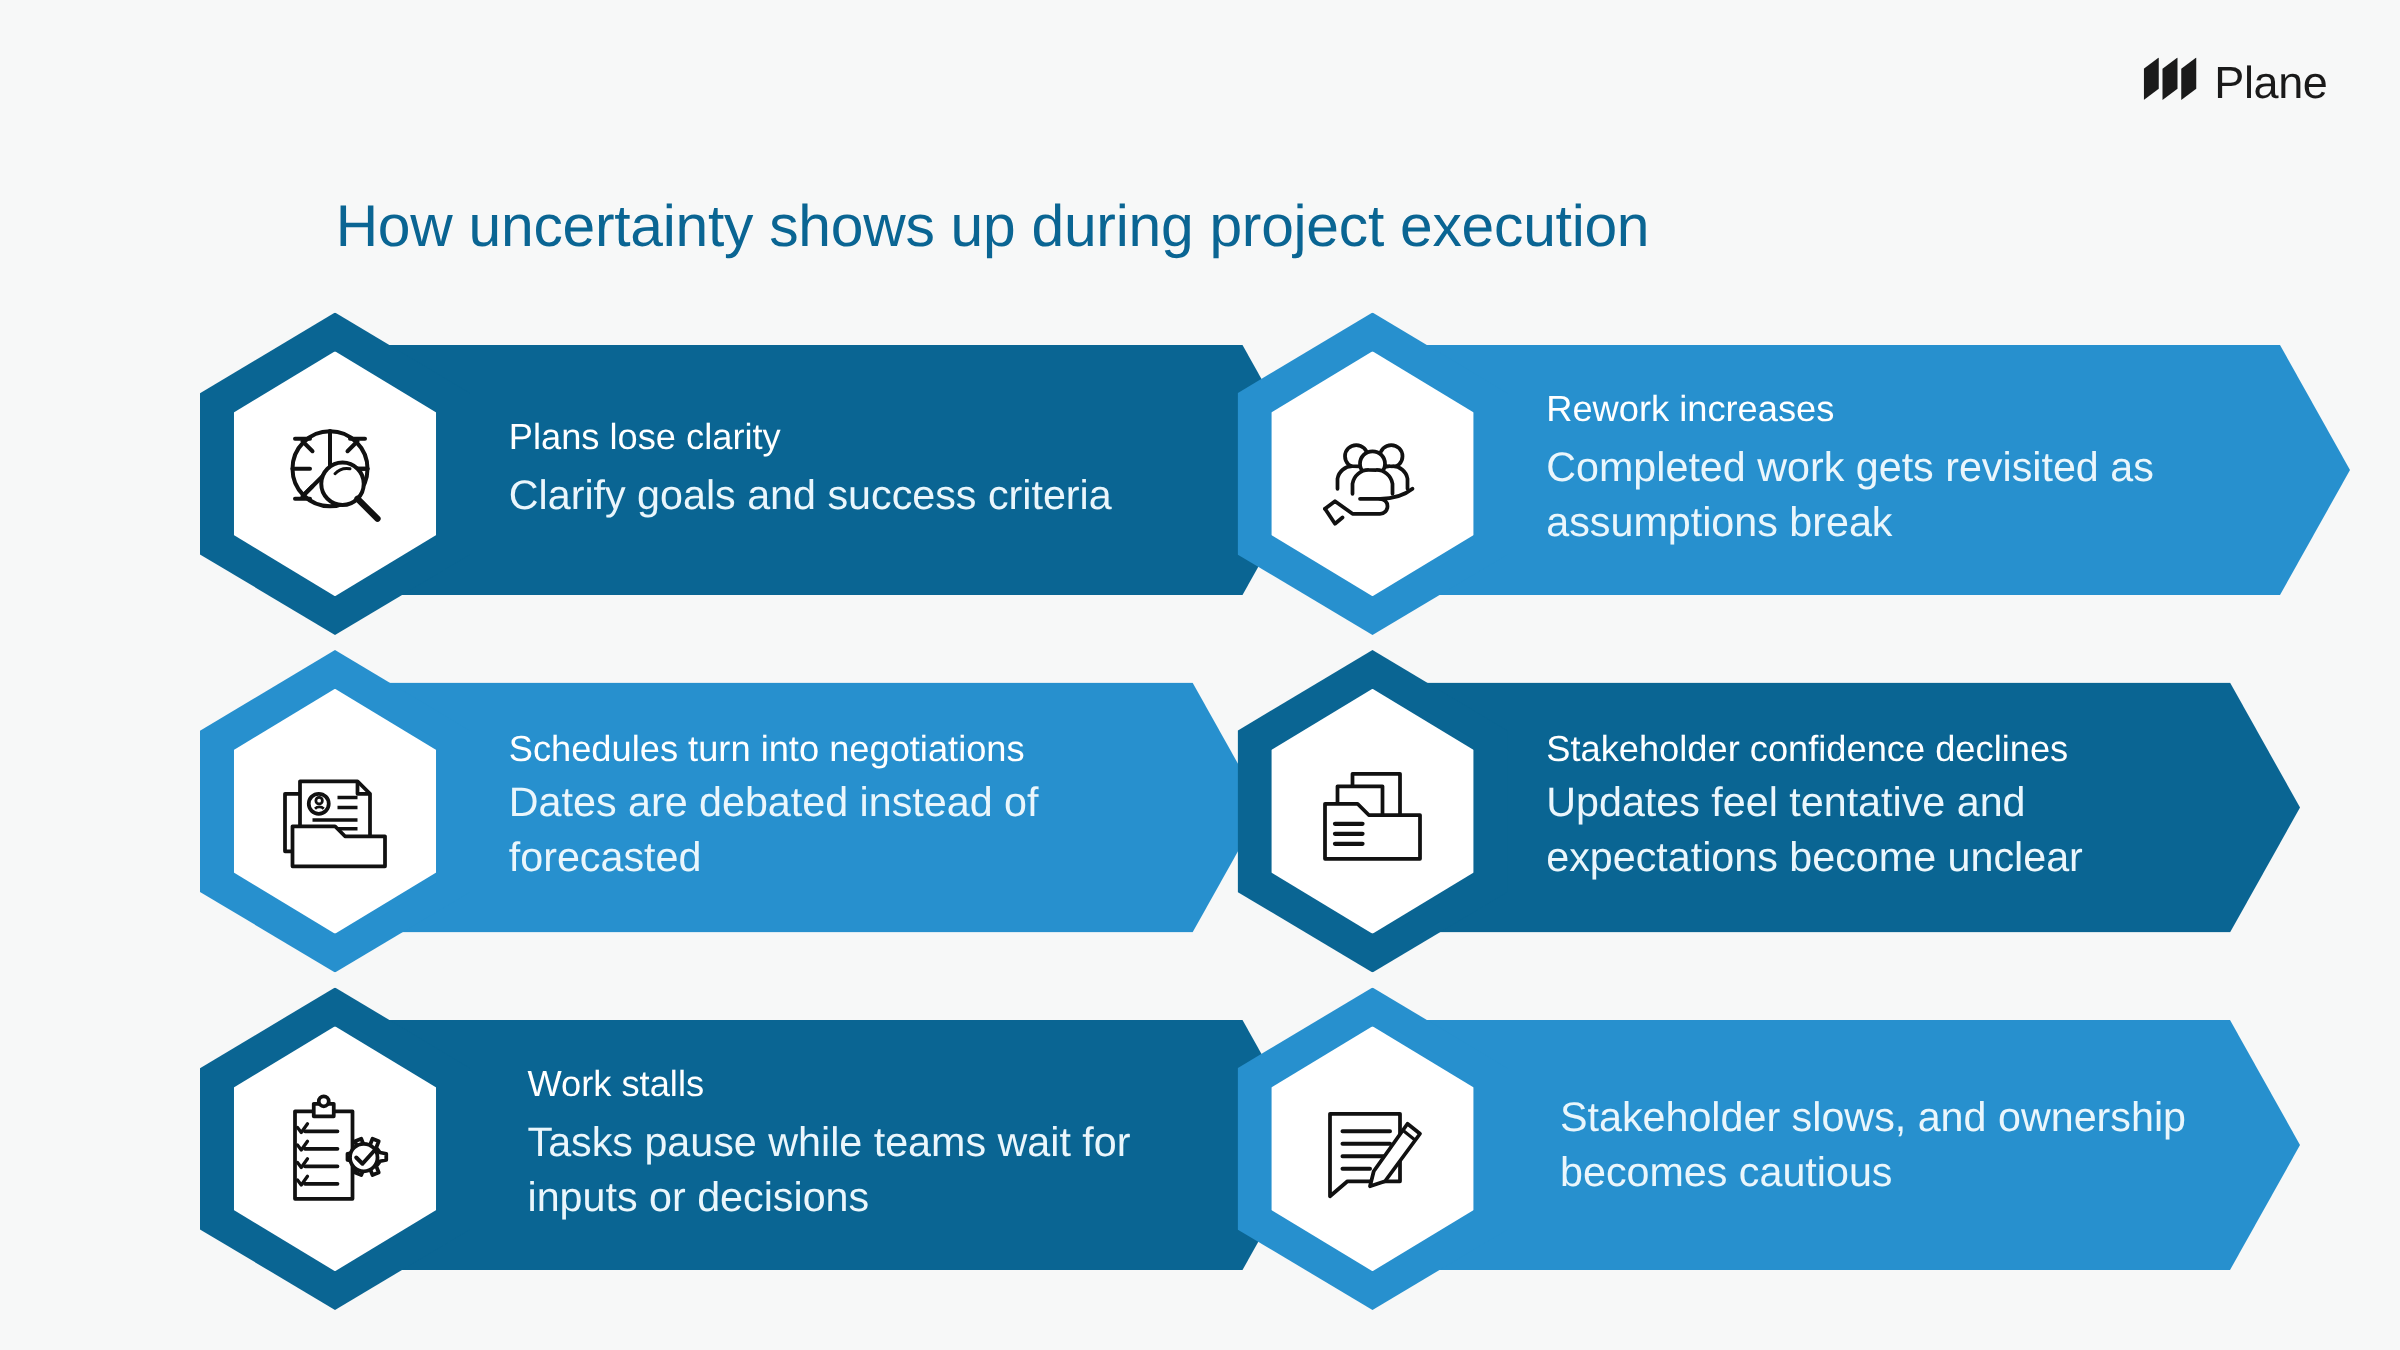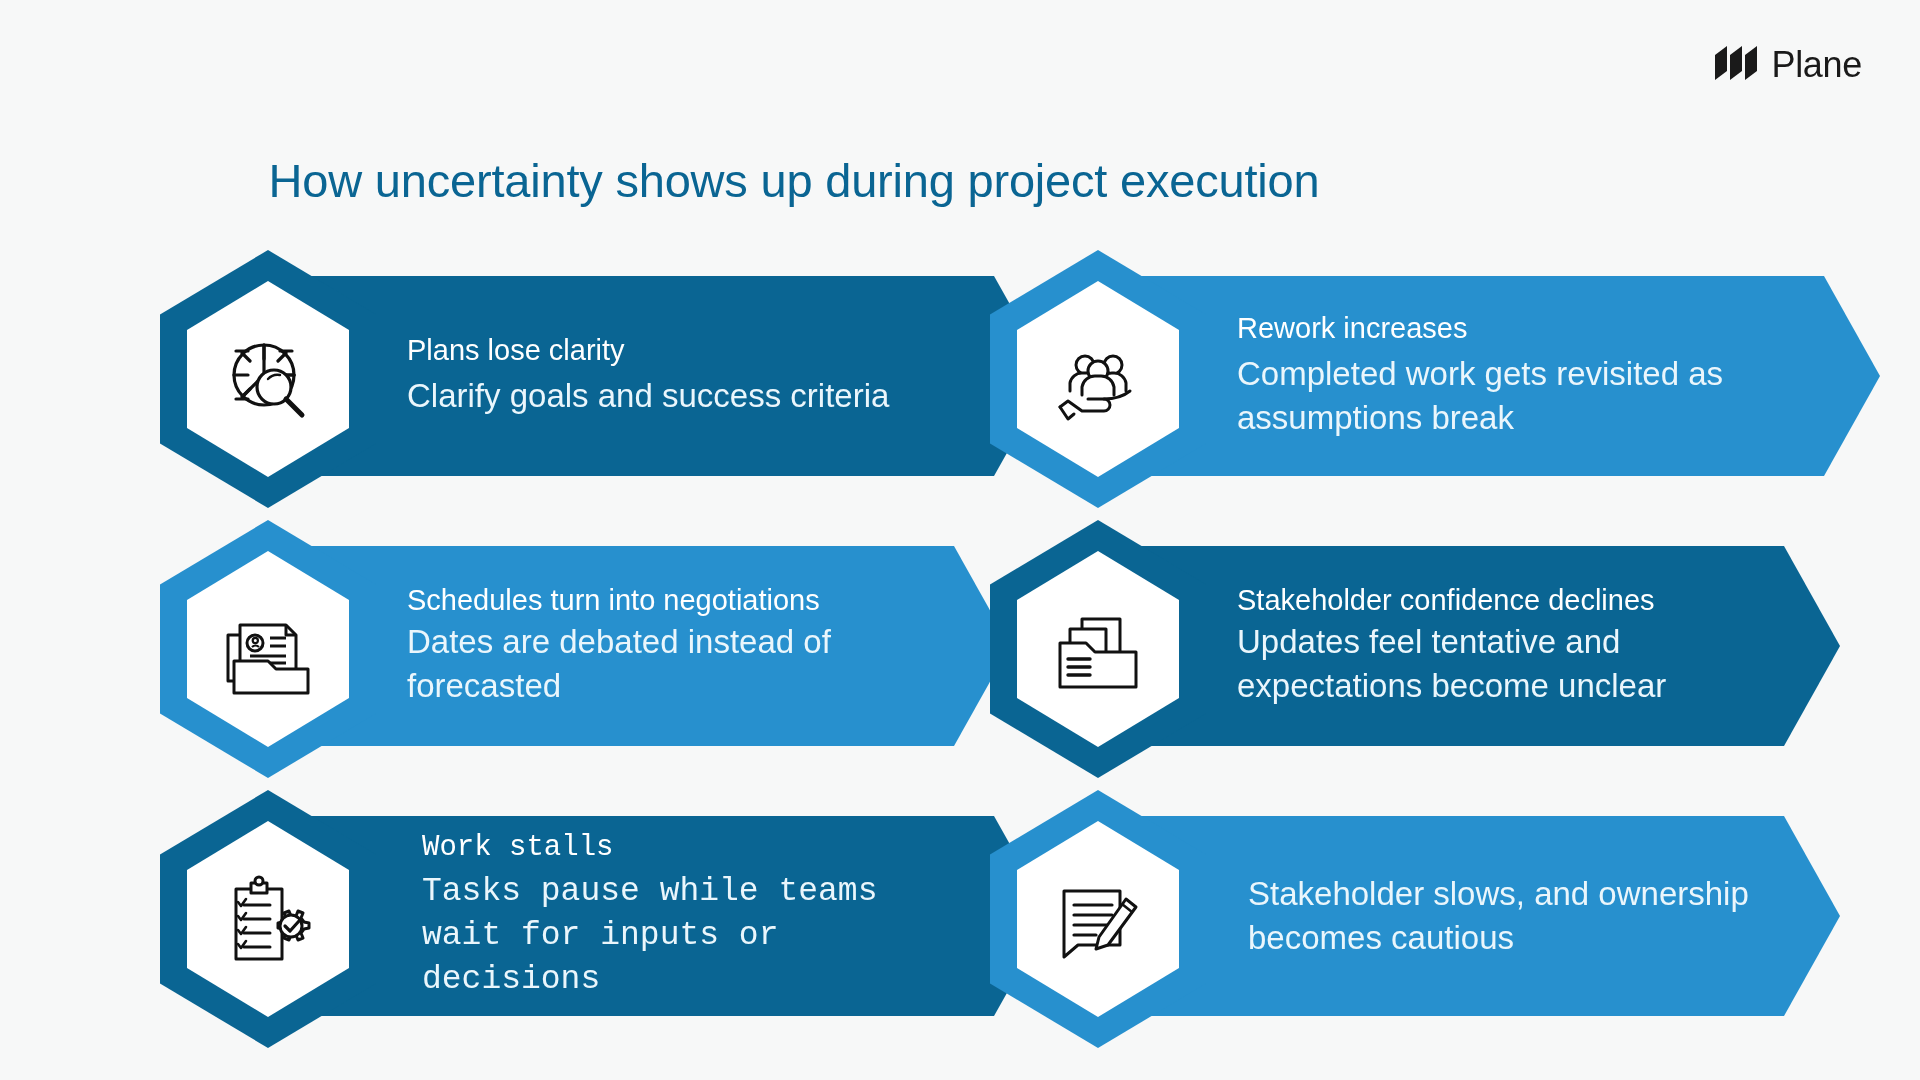--- a/index.html
+++ b/index.html
@@ -126,21 +126,21 @@
     line-height: 1.33;
     color: #eaf6fc;
     margin: 0;
   }
 
   
   .tone-dark .hex-outer, .tone-dark .banner { background: #0a6593; }
   .tone-light .hex-outer, .tone-light .banner { background: #2790ce; }
 
   
-  .card.c5 .text { left: 262px; font-family: Liberation Mono, monospace; }
+  .card.c5 .text { left: 262px; }
   .card.c6 .text { left: 258px; }
   .card.c2 .ct, .card.c4 .ct { margin-bottom: 2px; }
 </style>
 </head>
 <body>
 
 <div id="brand">
   <span class="mark">
     <svg width="44" height="34" viewBox="0 0 44 34" aria-hidden="true">
       <path d="M0 9 L12 0 L12 25 L0 34 Z" fill="#1a1a1a"></path>

